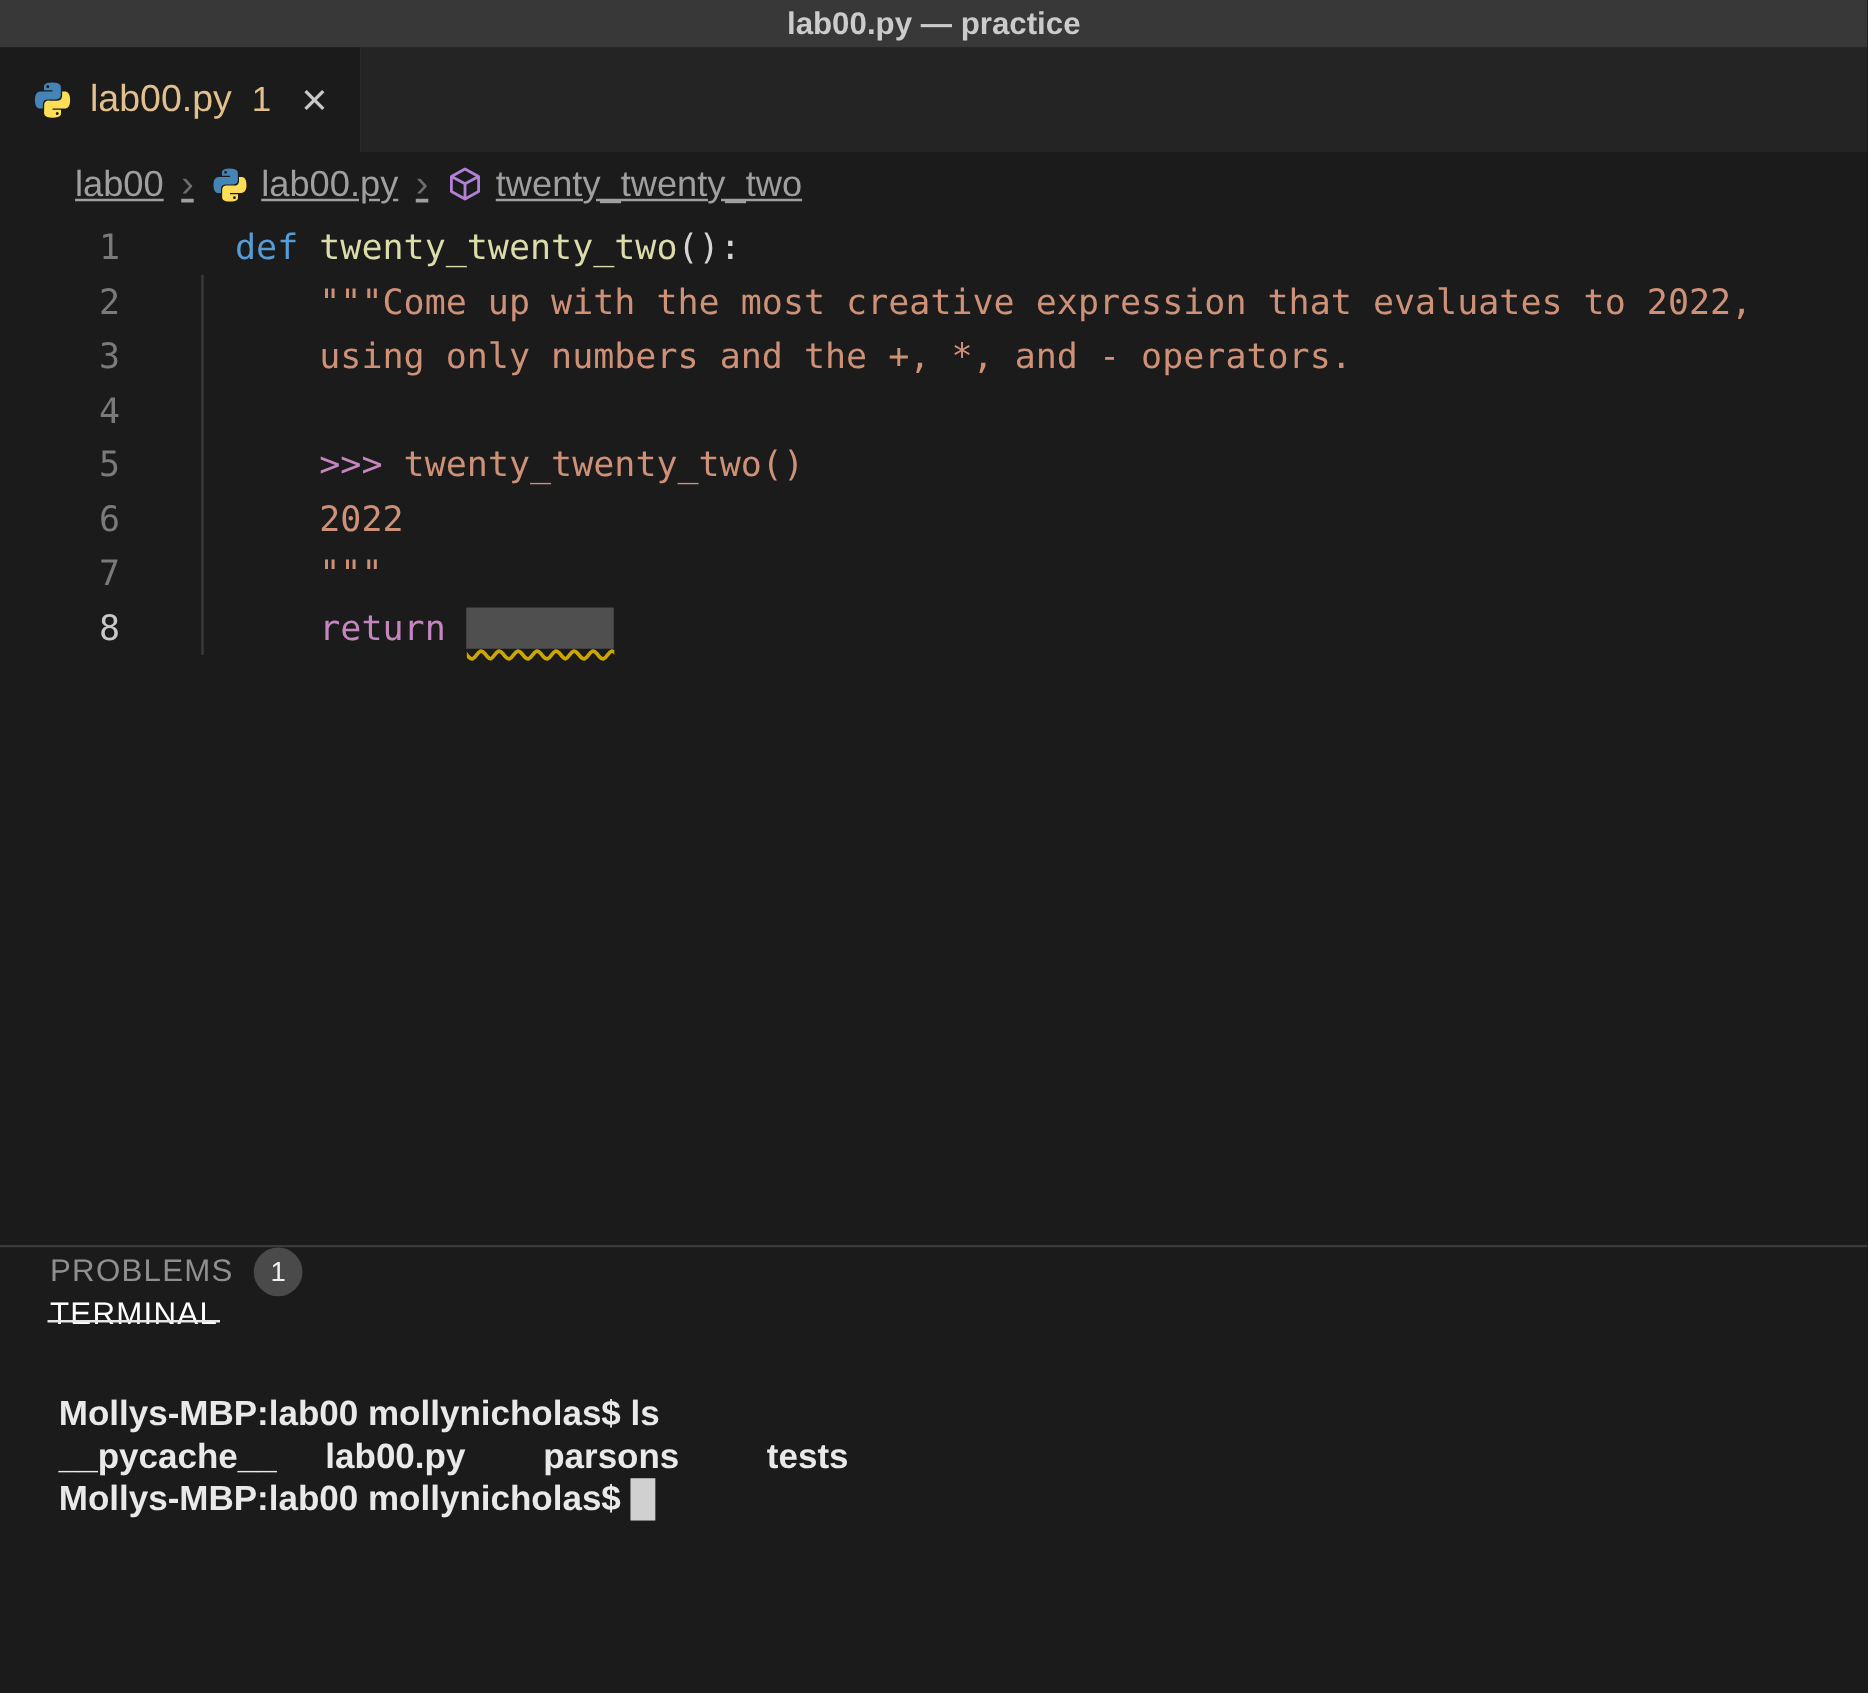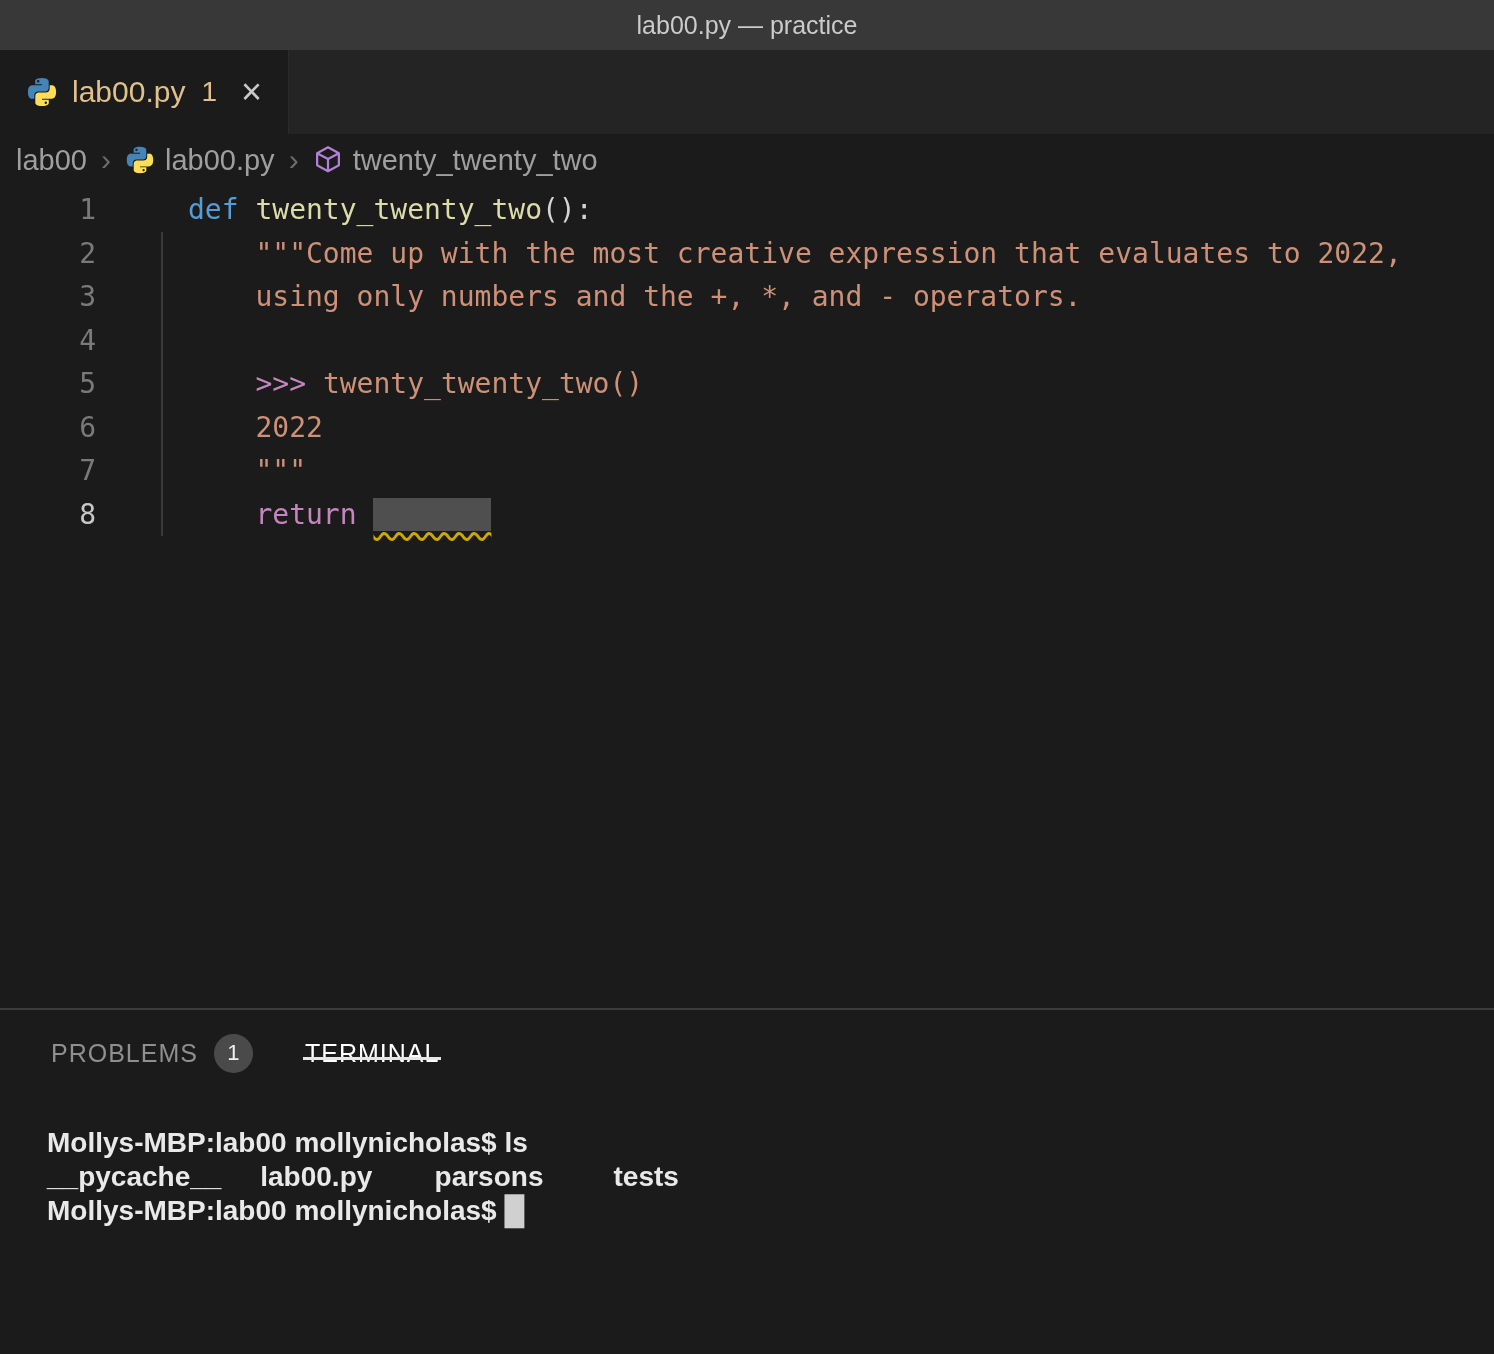--- a/index.html
+++ b/index.html
@@ -4,33 +4,33 @@
 <style>
   :root{
     --kw:#569cd6; --fn:#dcdcaa; --str:#ce9178; --prompt:#c586c0; --kw2:#c586c0;
     --plain:#d4d4d4; --fileMod:#e2c08d; --squiggle:#cca700;
     --editorBg:#1b1b1b; --titlebarBg:#383838; --tabstripBg:#242424;
   }
   *{margin:0;padding:0;box-sizing:border-box;}
   html,body{width:1494px;height:1354px;overflow:hidden;}
   body{background:var(--editorBg);font-family:"Liberation Sans",sans-serif;}
 
-  .titlebar{height:50px;background:var(--titlebarBg);display:flex;align-items:center;justify-content:center;
-    color:#cbcbcb;font-size:25px;}
+  .titlebar{height:38px;background:var(--titlebarBg);display:flex;align-items:center;justify-content:center;
+    color:#cbcbcb;font-size:25px;font-weight:bold;}
 
   .tabbar{height:84px;background:var(--tabstripBg);display:flex;}
   .tab{height:100%;display:flex;align-items:center;gap:14px;padding:0 26px;background:var(--editorBg);
     border-right:1px solid #2b2b2b;}
   .tab-icon svg{width:32px;height:32px;display:block;}
   .tab-label{font-size:30px;color:var(--fileMod);}
   .tab-dirty{font-size:28px;color:var(--fileMod);margin-left:2px;}
   .tab-close{font-size:36px;color:#c9c9c9;margin-left:10px;line-height:1;cursor:pointer;}
 
   .breadcrumbs{height:52px;background:var(--editorBg);display:flex;align-items:center;gap:10px;
-    padding-left:16px;font-size:29px;color:#9f9f9f;}
+    padding-left:60px;font-size:29px;color:#9f9f9f;text-decoration:underline;}
   .crumb{display:flex;align-items:center;gap:10px;}
   .crumb-sep{color:#6d6d6d;font-size:30px;padding:0 4px;}
   .crumb-icon svg{width:30px;height:30px;display:block;}
 
   .editor{position:relative;height:822px;background:var(--editorBg);padding-top:2px;overflow:hidden;}
   .indent-guide{position:absolute;left:161px;top:45.5px;width:1.5px;height:304.5px;background:#3a3a3a;}
   .code-line{display:flex;height:43.5px;line-height:43.5px;font-family:"DejaVu Sans Mono","Liberation Mono",monospace;font-size:28px;}
   .gutter{width:96px;text-align:right;color:#7a7a7a;flex:none;cursor:pointer;}
   .gutter.active{color:#c8c8c8;}
   .code-text{margin-left:92px;white-space:pre;color:var(--plain);}
@@ -39,21 +39,21 @@
   .tok-str{color:var(--str);}
   .tok-prompt{color:var(--prompt);}
   .tok-kw2{color:var(--kw2);}
   .tok-plain{color:var(--plain);}
   .missing-box{background:#4f4f4f;}
   .squiggle{white-space:pre;text-decoration-line:underline;text-decoration-style:wavy;
     text-decoration-color:var(--squiggle);text-decoration-thickness:2.5px;text-underline-offset:8px;}
 
   .panel-divider{height:2px;background:#3c3c3c;}
   .panel{height:356px;background:var(--editorBg);}
-  .panel-tabs{height:86px;display:flex;align-items:center;padding-left:25px;}
+  .panel-tabs{height:86px;display:flex;align-items:flex-start;padding-left:14px;flex-direction:column;}
   .panel-tab{position:relative;display:flex;align-items:center;padding:0 26px;font-size:25px;
     letter-spacing:1px;color:#8f8f8f;cursor:pointer;}
   .panel-tab.active{color:#ffffff;}
   .panel-tab.active::after{content:"";position:absolute;left:24px;right:24px;bottom:8px;height:2.5px;background:#e6e6e6;}
   .badge{margin-left:16px;width:39px;height:39px;border-radius:50%;background:#4a4a4a;color:#f0f0f0;
     font-size:22px;letter-spacing:0;display:flex;align-items:center;justify-content:center;}
 
   .terminal{padding:30px 0 0 47px;font-family:Liberation Sans, sans-serif;
     font-size:28px;font-weight:700;line-height:34px;color:#e9e9e9;cursor:text;}
   .term-line{white-space:pre;}

